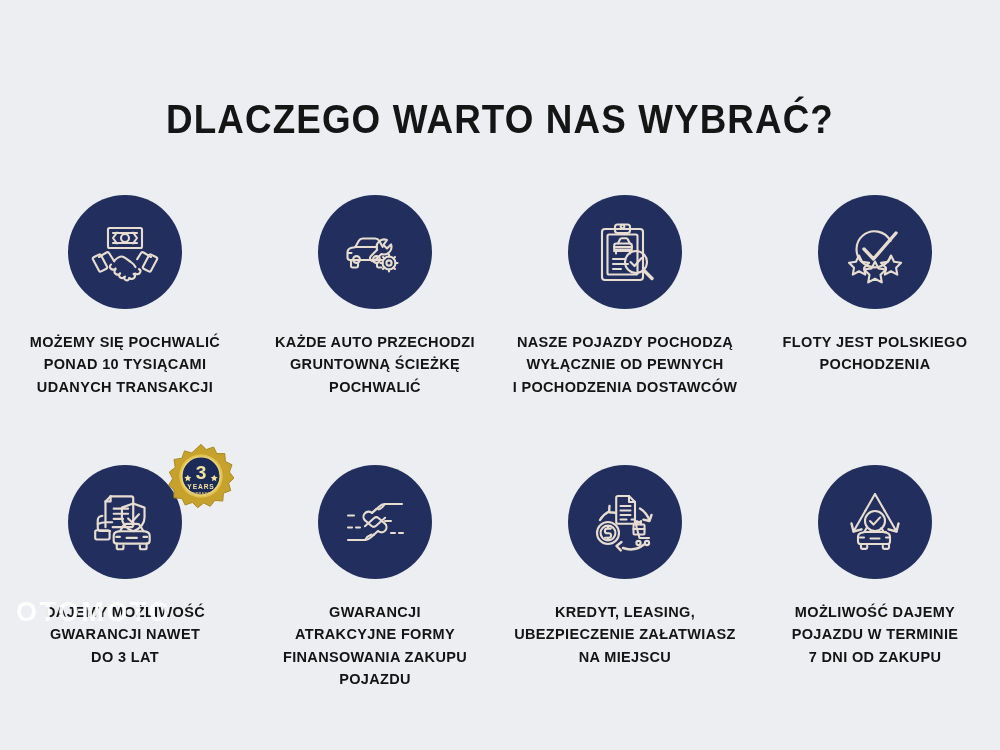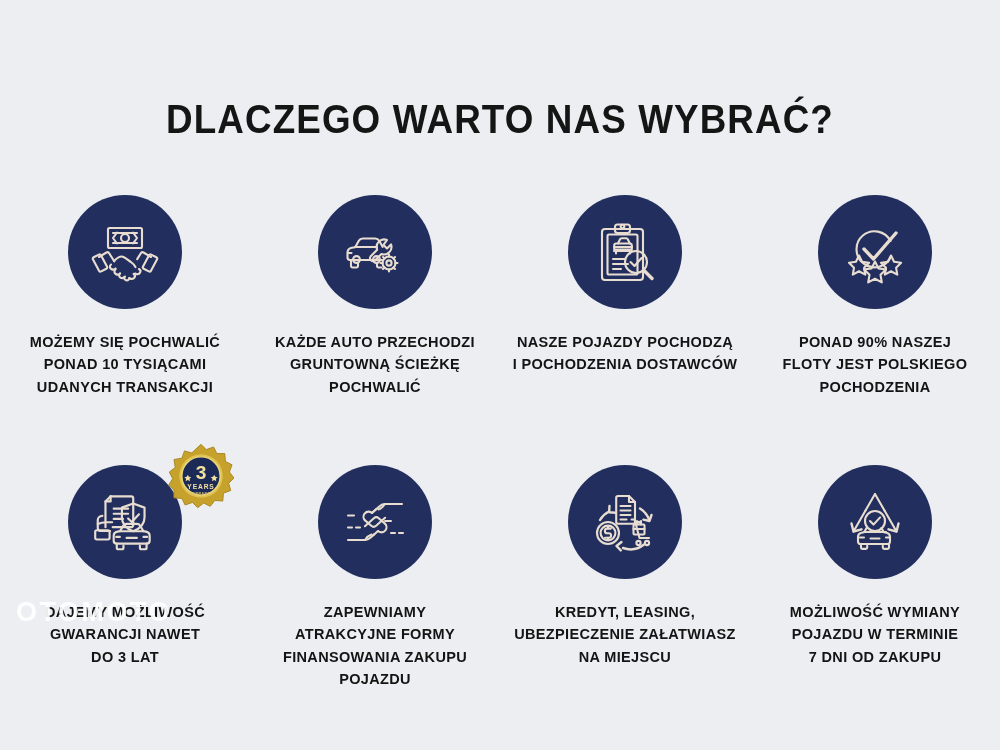--- a/index.html
+++ b/index.html
@@ -183,38 +183,38 @@
             <path d="M27 35 v2.5 M41 35 v2.5"></path>
             <path d="M24 43 h12 M24 48 h15 M24 53 h8"></path>
             <circle cx="47" cy="46" r="11"></circle>
             <path d="M41.5 46 l4 4 l7 -8"></path>
             <path d="M55 54.5 l8 8" stroke-width="3.4"></path>
           </svg>
         </div>
       </div>
       <div class="caption">
         <span class="ln">NASZE POJAZDY POCHODZĄ</span>
+        <span class="ln">WYŁĄCZNIE OD PEWNYCH</span>
         <span class="ln">I POCHODZENIA DOSTAWCÓW</span>
       </div>
     </div>
 
     <div class="cell">
       <div class="badge-wrap">
         <div class="circle">
           <svg width="72" height="72" viewBox="0 0 72 72" fill="none" stroke="#e8ddd0" stroke-width="2.1" stroke-linecap="round" stroke-linejoin="round">
             <path d="M51.5 25 A18 18 0 1 0 52 40.5"></path>
             <path d="M25 33 l9.5 10 L57 17" stroke-width="3.4"></path>
             <path d="M20 39.5 l3.1 6.3 l7 1 l-5 4.9 l1.2 6.9 l-6.3 -3.3 l-6.2 3.3 l1.2 -6.9 l-5 -4.9 l6.9 -1 z"></path>
             <path d="M52 39.5 l3.1 6.3 l7 1 l-5 4.9 l1.2 6.9 l-6.3 -3.3 l-6.2 3.3 l1.2 -6.9 l-5 -4.9 l6.9 -1 z"></path>
             <path d="M36 45.5 l3.4 6.9 l7.6 1.1 l-5.5 5.3 l1.3 7.6 l-6.8 -3.6 l-6.8 3.6 l1.3 -7.6 l-5.5 -5.3 l7.6 -1.1 z"></path>
           </svg>
         </div>
       </div>
       <div class="caption">
-        <span class="ln">PONAD 90% NASZEJ</span>
         <span class="ln">FLOTY JEST POLSKIEGO</span>
         <span class="ln">POCHODZENIA</span>
       </div>
     </div>
 
     <div class="cell">
       <div class="badge-wrap">
         <div class="circle">
           <svg width="74" height="74" viewBox="0 0 72 72" fill="none" stroke="#e8ddd0" stroke-width="2.1" stroke-linecap="round" stroke-linejoin="round">
             <path d="M22 11 h20 a2 2 0 0 1 2 2 v26 a2 2 0 0 1 -2 2 h-18"></path>
@@ -267,21 +267,21 @@
             <path d="M9 29.5 h6 M9 41.5 h4 M17 41.5 h4"></path>
             <path d="M9 54 h17 c2 0 3.8 -.8 5.4 -2.2 l3.8 -3.4"></path>
             <path d="M39 45.2 c2.6 1.6 5.6 1.4 7.4 -.8 c1.8 -2.2 1.3 -5.2 -.7 -7 l-6 -5.2 c-1.4 -1.2 -3.4 -1.2 -4.8 0 l-9 8"></path>
             <path d="M26 54 c1.4 -2.2 3.6 -4.4 6.6 -5.4"></path>
             <path d="M39 45 l-4.5 4"></path>
             <path d="M46 35 h6 M52 47 h4 M60 47 h4"></path>
           </svg>
         </div>
       </div>
       <div class="caption">
-        <span class="ln">ZAPEWNIAMY</span>
+        <span class="ln">GWARANCJI</span>
         <span class="ln">ATRAKCYJNE FORMY</span>
         <span class="ln">FINANSOWANIA ZAKUPU</span>
         <span class="ln">POJAZDU</span>
       </div>
     </div>
 
     <div class="cell">
       <div class="badge-wrap">
         <div class="circle">
           <svg width="72" height="72" viewBox="0 0 72 72" fill="none" stroke="#e8ddd0" stroke-width="2.1" stroke-linecap="round" stroke-linejoin="round">
@@ -332,21 +332,21 @@
             <path d="M22 58 c-2 0 -3 -1 -3 -2.6 v-4.4 c0 -2.2 1.6 -3.8 3.5 -4.2 l2.6 -.5 l2.5 -4.4"></path>
             <path d="M42.4 42 l2.5 4.3 l2.6 .5 c1.9 .4 3.5 2 3.5 4.2 v4.4 c0 1.6 -1 2.6 -3 2.6"></path>
             <path d="M22 58 h28"></path>
             <path d="M25 51.5 h-4 M51 51.5 h-4"></path>
             <path d="M25 46 h22"></path>
             <path d="M31.5 52.5 h9"></path>
           </svg>
         </div>
       </div>
       <div class="caption">
-        <span class="ln">MOŻLIWOŚĆ WYMIANY</span>
+        <span class="ln">MOŻLIWOŚĆ DAJEMY</span>
         <span class="ln">POJAZDU W TERMINIE</span>
         <span class="ln">7 DNI OD ZAKUPU</span>
       </div>
     </div>
 
   </div>
 
   <div class="watermark">OTOMOTO</div>
 
 </div>

